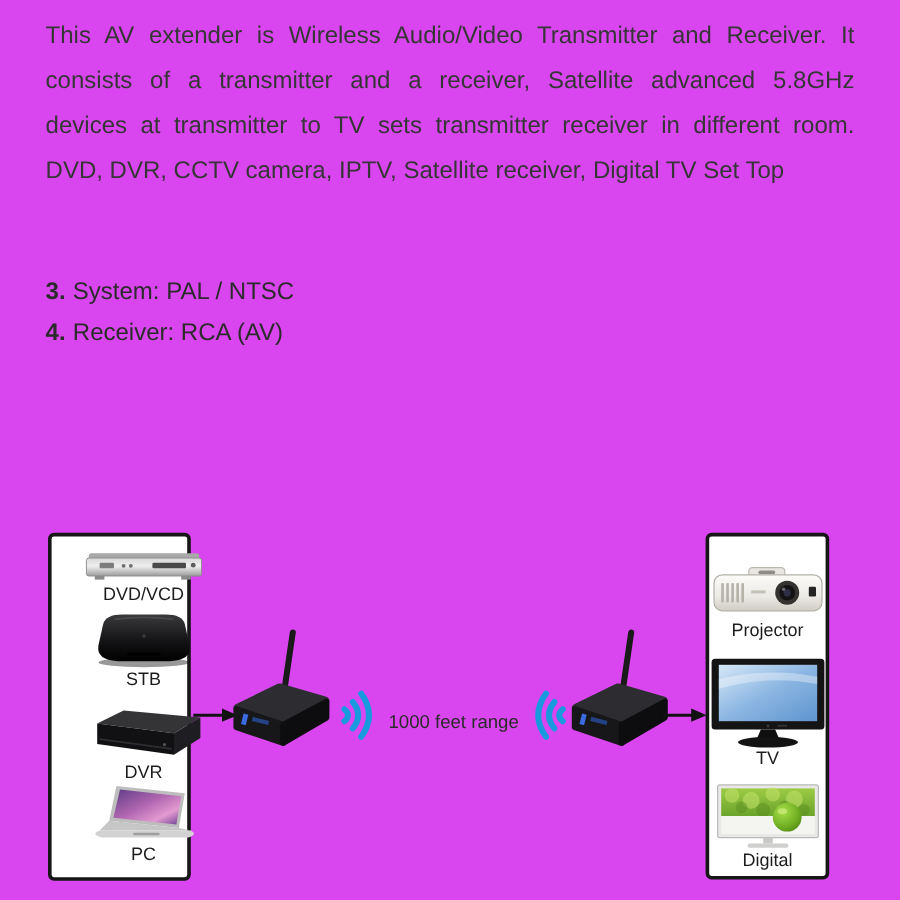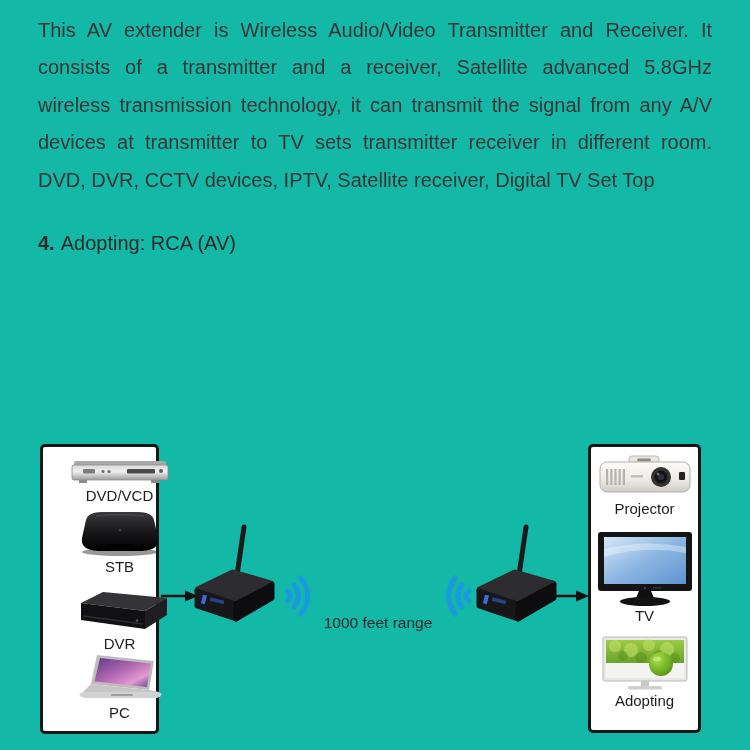--- a/index.html
+++ b/index.html
@@ -1,68 +1,70 @@
 <!DOCTYPE html>
 <html><head>
 <meta charset="utf-8">
 <style>
   html,body{margin:0;padding:0;background:#fff;}
-  .page{position:relative;width:750px;height:750px;background:#14b8a6;overflow:hidden;
+  .page{position:relative;width:750px;height:750px;background:#d946ef;overflow:hidden;
         font-family:"Liberation Sans",sans-serif;}
 
   
   .description{position:absolute;left:38px;top:12px;width:674px;
                font-size:20px;line-height:37.4px;color:#363636;}
   .desc-line{white-space:normal;}
   .desc-line.j{text-align:justify;text-align-last:justify;}
 
   
   .specs{position:absolute;left:38px;top:227px;font-size:20px;line-height:33.6px;color:#2b2b2b;}
   .spec-item{white-space:nowrap;}
   .spec-num{font-weight:bold;margin-right:6px;}
   .specs .spec-item:nth-child(5) .spec-num{margin-right:1px;}
 
   
   .diagram{position:absolute;left:0;top:0;width:750px;height:750px;}
   .device-box{position:absolute;border:3px solid #161616;border-radius:5px;background:#fff;
               display:flex;flex-direction:column;align-items:center;box-sizing:border-box;}
   .left-box{left:40px;top:444px;width:119px;height:290px;padding-top:10px;padding-left:40px;}
-  .right-box{left:588px;top:444px;width:113px;height:289px;padding-top:7px;}
+  .right-box{left:588px;top:444px;width:103px;height:289px;padding-top:24px;}
   .device-label{font-size:15px;color:#1d1d1d;margin-top:1px;line-height:16px;}
   .m-stb{margin-top:4px;} .m-dvr{margin-top:8px;} .m-pc{margin-top:2px;}
   .m-tv{margin-top:14px;} .m-mon{margin-top:12px;}
 
   .unit{position:absolute;width:95px;height:106px;}
   .unit.tx{left:186px;top:520px;}
   .unit.rx{left:468px;top:520px;}
   .waves{position:absolute;width:32px;height:50px;}
   .waves.w-right{left:283px;top:571px;}
   .waves.w-left{left:441px;top:571px;transform:scaleX(-1);}
-  .range-label{position:absolute;left:316px;top:614px;width:124px;text-align:center;
+  .range-label{position:absolute;left:316px;top:594px;width:124px;text-align:center;
                font-size:15.5px;color:#2b2b2b;}
   .arrow{position:absolute;width:38px;height:12px;}
   .arrow.a1{left:161px;top:590px;}
   .arrow.a2{left:552px;top:590px;}
 </style>
 </head>
 <body>
 
 <div class="page">
 
   <div class="description">
     <div class="desc-line j">This AV extender is Wireless Audio/Video Transmitter and Receiver. It</div>
     <div class="desc-line j">consists of a transmitter and a receiver, Satellite advanced 5.8GHz</div>
-    <div class="desc-line j">wireless transmission technology, it can transmit the signal from any A/V</div>
     <div class="desc-line j">devices at transmitter to TV sets transmitter receiver in different room.</div>
-    <div class="desc-line">DVD, DVR, CCTV devices, IPTV, Satellite receiver, Digital TV Set Top</div>
+    <div class="desc-line">DVD, DVR, CCTV camera, IPTV, Satellite receiver, Digital TV Set Top</div>
   </div>
 
   <div class="specs">
     <div class="spec-item">
-      <span class="spec-num">4.</span><span class="spec-text">Adopting: RCA (AV)</span>
+      <span class="spec-num">3.</span><span class="spec-text">System: PAL / NTSC</span>
+    </div>
+    <div class="spec-item">
+      <span class="spec-num">4.</span><span class="spec-text">Receiver: RCA (AV)</span>
     </div>
   </div>
 
   <div class="diagram">
 
     <div class="device-box left-box">
       <svg width="98" height="30" viewBox="0 0 98 30">
         <defs>
           <linearGradient id="gSilver" x1="0" y1="0" x2="0" y2="1">
             <stop offset="0" stop-color="#d8d8d8"></stop>
@@ -242,17 +244,17 @@
             <circle cx="40" cy="22" r="6"></circle>
             <circle cx="58" cy="19" r="5"></circle>
             <circle cx="74" cy="22" r="5"></circle>
         </g>
         <rect x="5" y="27" width="78" height="15" fill="#f4f4f1"></rect>
         <circle cx="60" cy="28" r="12" fill="url(#gLime)"></circle>
         <ellipse cx="56" cy="23" rx="4" ry="2.5" fill="#cdeb7e" opacity="0.7"></ellipse>
         <rect x="40" y="45" width="8" height="5" fill="#c9c9c7"></rect>
         <rect x="27" y="50" width="34" height="3.5" rx="1.5" fill="#cfcfcd"></rect>
       </svg>
-      <div class="device-label">Adopting</div>
+      <div class="device-label">Digital</div>
     </div>
 
   </div>
 </div>
 
 </body></html>

